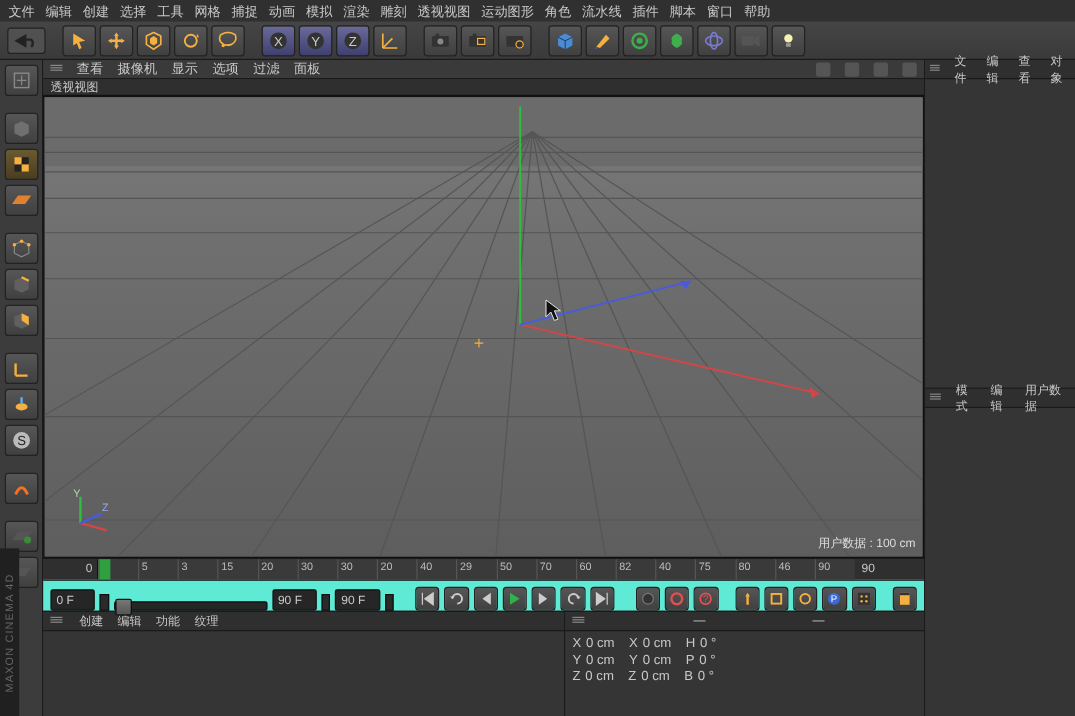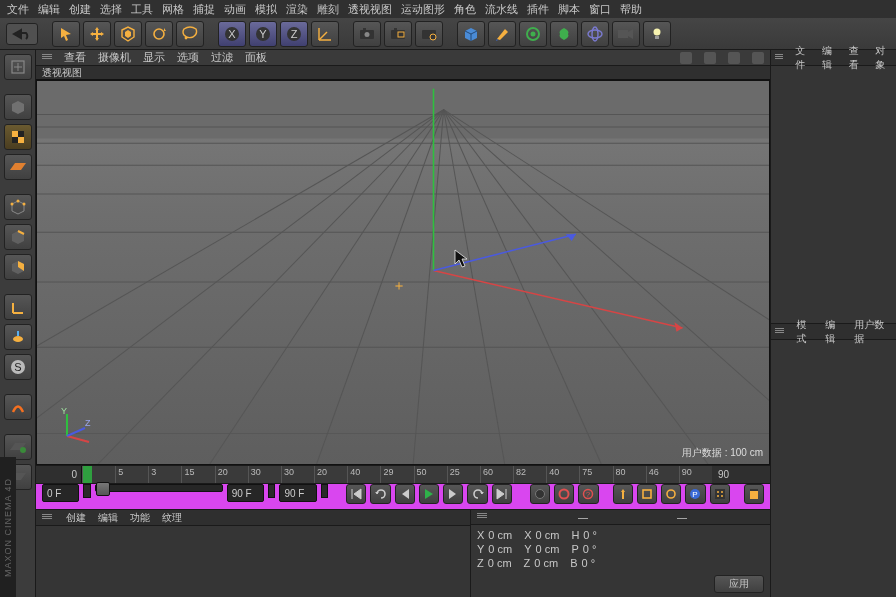--- a/index.html
+++ b/index.html
@@ -45,21 +45,21 @@
 .tlwrap{height:18px;background:#3a3a3a;border-top:1px solid #1a1a1a;display:flex;align-items:center;}
 .tllabel{width:46px;height:100%;background:#2f2f2f;display:flex;align-items:center;justify-content:flex-end;padding-right:4px;font-size:10px;border-right:1px solid #111;}
 .tlruler{flex:1;position:relative;height:100%;}
 .tlruler .tlbg{position:absolute;inset:0;background:#3a3a3a;}
 .tlruler .play{position:absolute;left:0;top:0;bottom:0;width:10px;background:#2f9f3f;}
 .tlruler .ticklayer{position:absolute;inset:0;display:flex;}
 .tlruler .tick{flex:1;border-left:1px solid #555;position:relative;}
 .tlruler .tl-label{position:absolute;top:1px;left:2px;font-size:9px;color:#bbb;}
 .tlend{width:58px;height:100%;background:#2f2f2f;display:flex;align-items:center;padding-left:6px;font-size:10px;}
 
-.playbar{height:26px;background:#d946ef;border-top:1px solid #1a1a1a;display:flex;align-items:flex-start;padding:0 6px;gap:4px;}
+.playbar{height:26px;background:#5eead4;border-top:1px solid #1a1a1a;display:flex;align-items:flex-end;padding:0 6px;gap:4px;}
 .numfield{height:18px;background:#262626;border:1px solid #111;color:#ccc;font-size:10px;padding:0 4px;display:flex;align-items:center;border-radius:2px;}
 .numfield.small{width:40px;}
 .slider{width:140px;height:8px;background:#262626;border:1px solid #111;border-radius:2px;position:relative;}
 .slider .knob{position:absolute;top:-3px;width:14px;height:14px;background:linear-gradient(#777,#555);border:1px solid #111;border-radius:2px;}
 .sbtn{width:22px;height:20px;background:linear-gradient(#565656,#404040);border:1px solid #222;border-radius:3px;display:flex;align-items:center;justify-content:center;cursor:pointer;}
 .sbtn.play svg path{fill:#2fb24a;}
 
 .bottom{height:88px;display:flex;border-top:1px solid #1a1a1a;background:#353535;}
 .bpanel{flex:1;display:flex;flex-direction:column;}
 .bpanel+.bpanel{border-left:1px solid #1a1a1a;}
@@ -419,21 +419,21 @@
             <div class="tick">
               <span class="tl-label">40</span>
             </div>
             <div class="tick">
               <span class="tl-label">29</span>
             </div>
             <div class="tick">
               <span class="tl-label">50</span>
             </div>
             <div class="tick">
-              <span class="tl-label">25</span>
+              <span class="tl-label">70</span>
             </div>
             <div class="tick">
               <span class="tl-label">60</span>
             </div>
             <div class="tick">
               <span class="tl-label">82</span>
             </div>
             <div class="tick">
               <span class="tl-label">40</span>
             </div>
@@ -632,23 +632,20 @@
               <span class="lab">Z</span>
               <span class="dot"></span>
               <span class="val">0 cm</span>
               <span class="step"></span>
               <span style="width: 6px;"></span>
               <span class="lab">B</span>
               <span class="dot"></span>
               <span class="val">0 °</span>
               <span class="step"></span>
               <span style="width: 6px;"></span>
-            </div>
-            <div class="attrline" style="margin-top: 4px; justify-content: flex-end;">
-              <div style="padding: 1px 14px; background: linear-gradient(rgb(86, 86, 86), rgb(64, 64, 64)); border: 1px solid rgb(34, 34, 34); border-radius: 3px; font-size: 10px;">应用</div>
             </div>
           </div>
       </div>
     </div>
   </div>
 
   <div class="rightcol">
     <div class="rpanel">
       <div class="rptabs">
         <div class="hicn">

